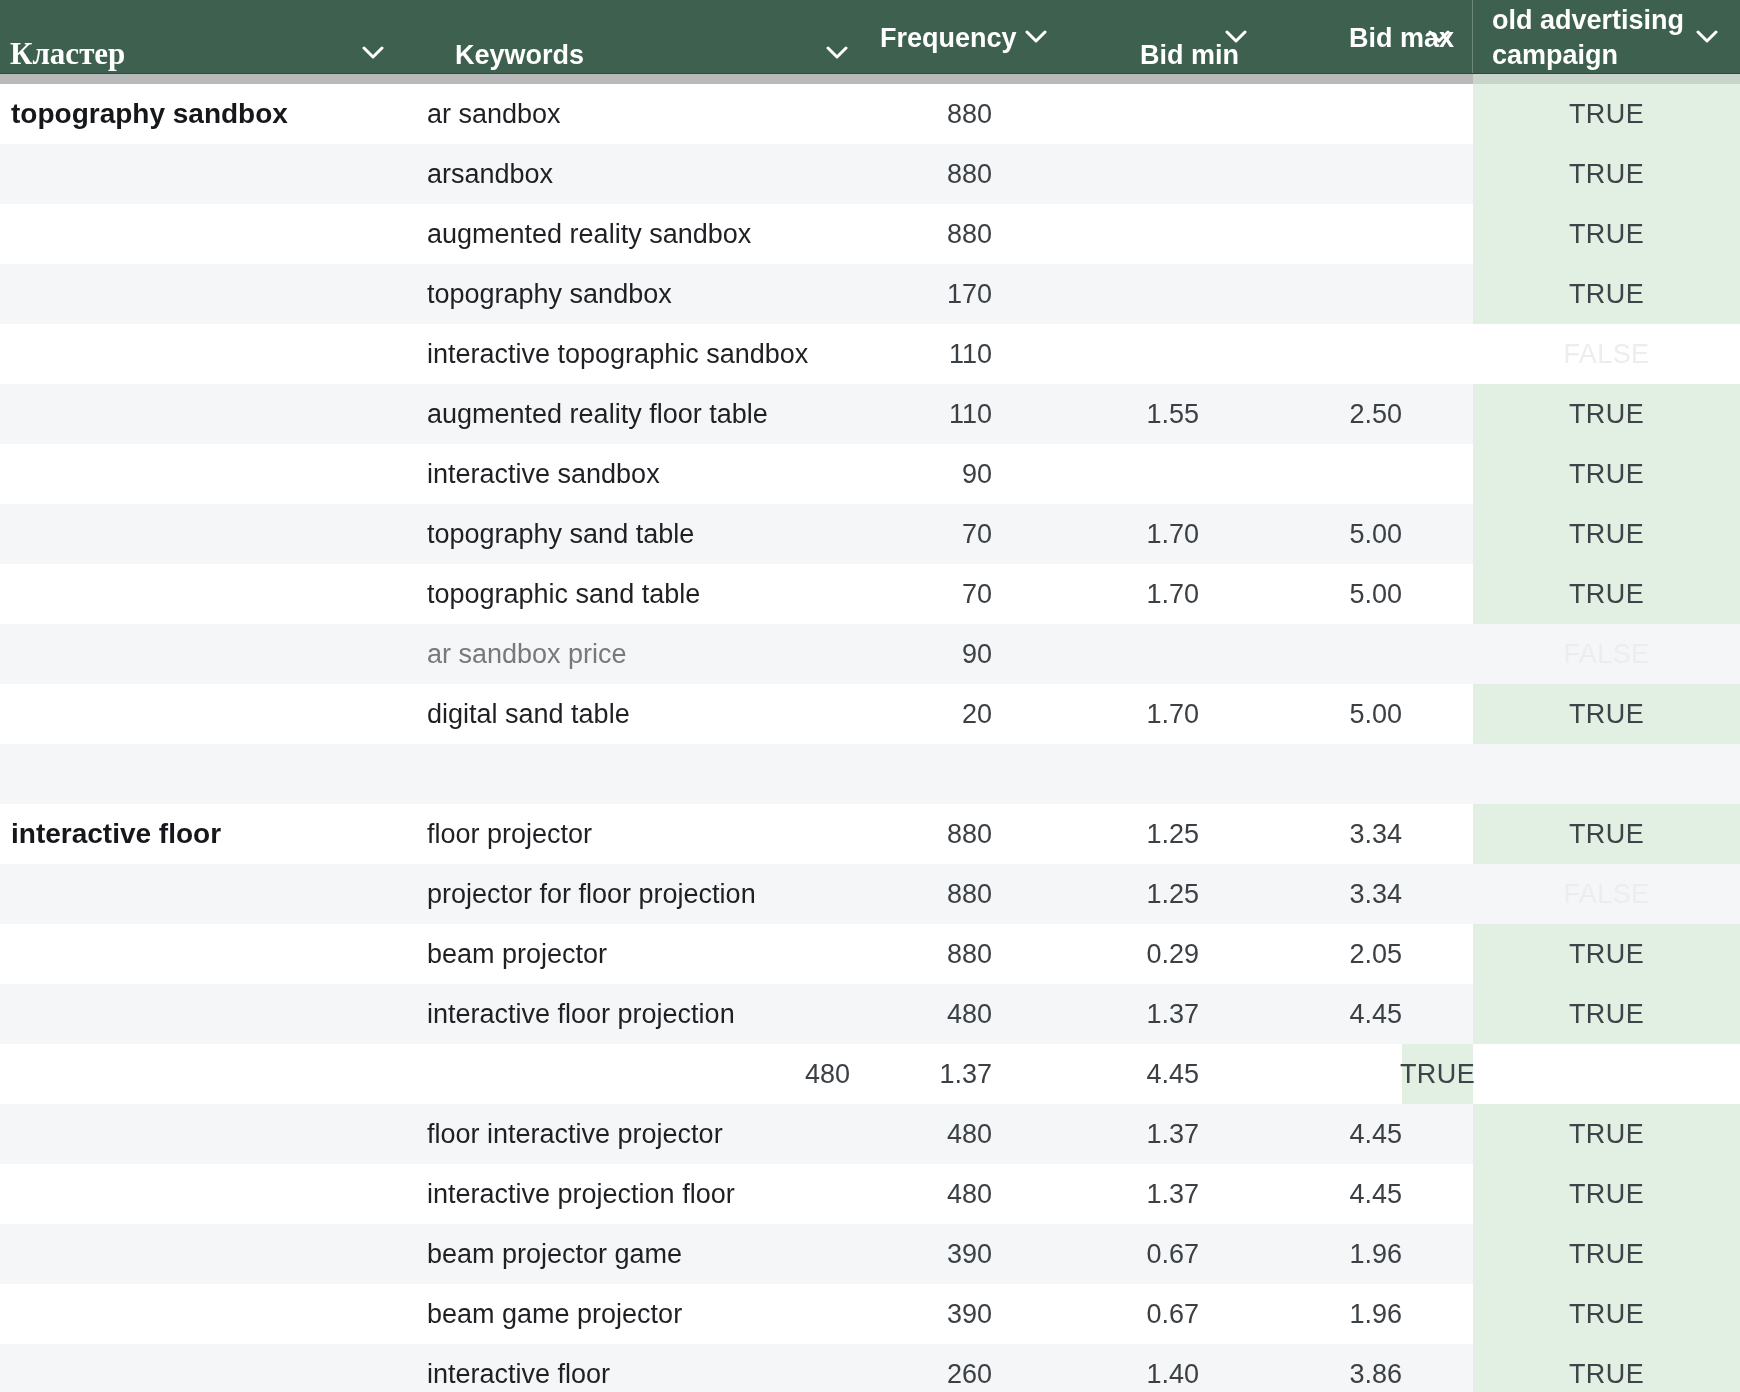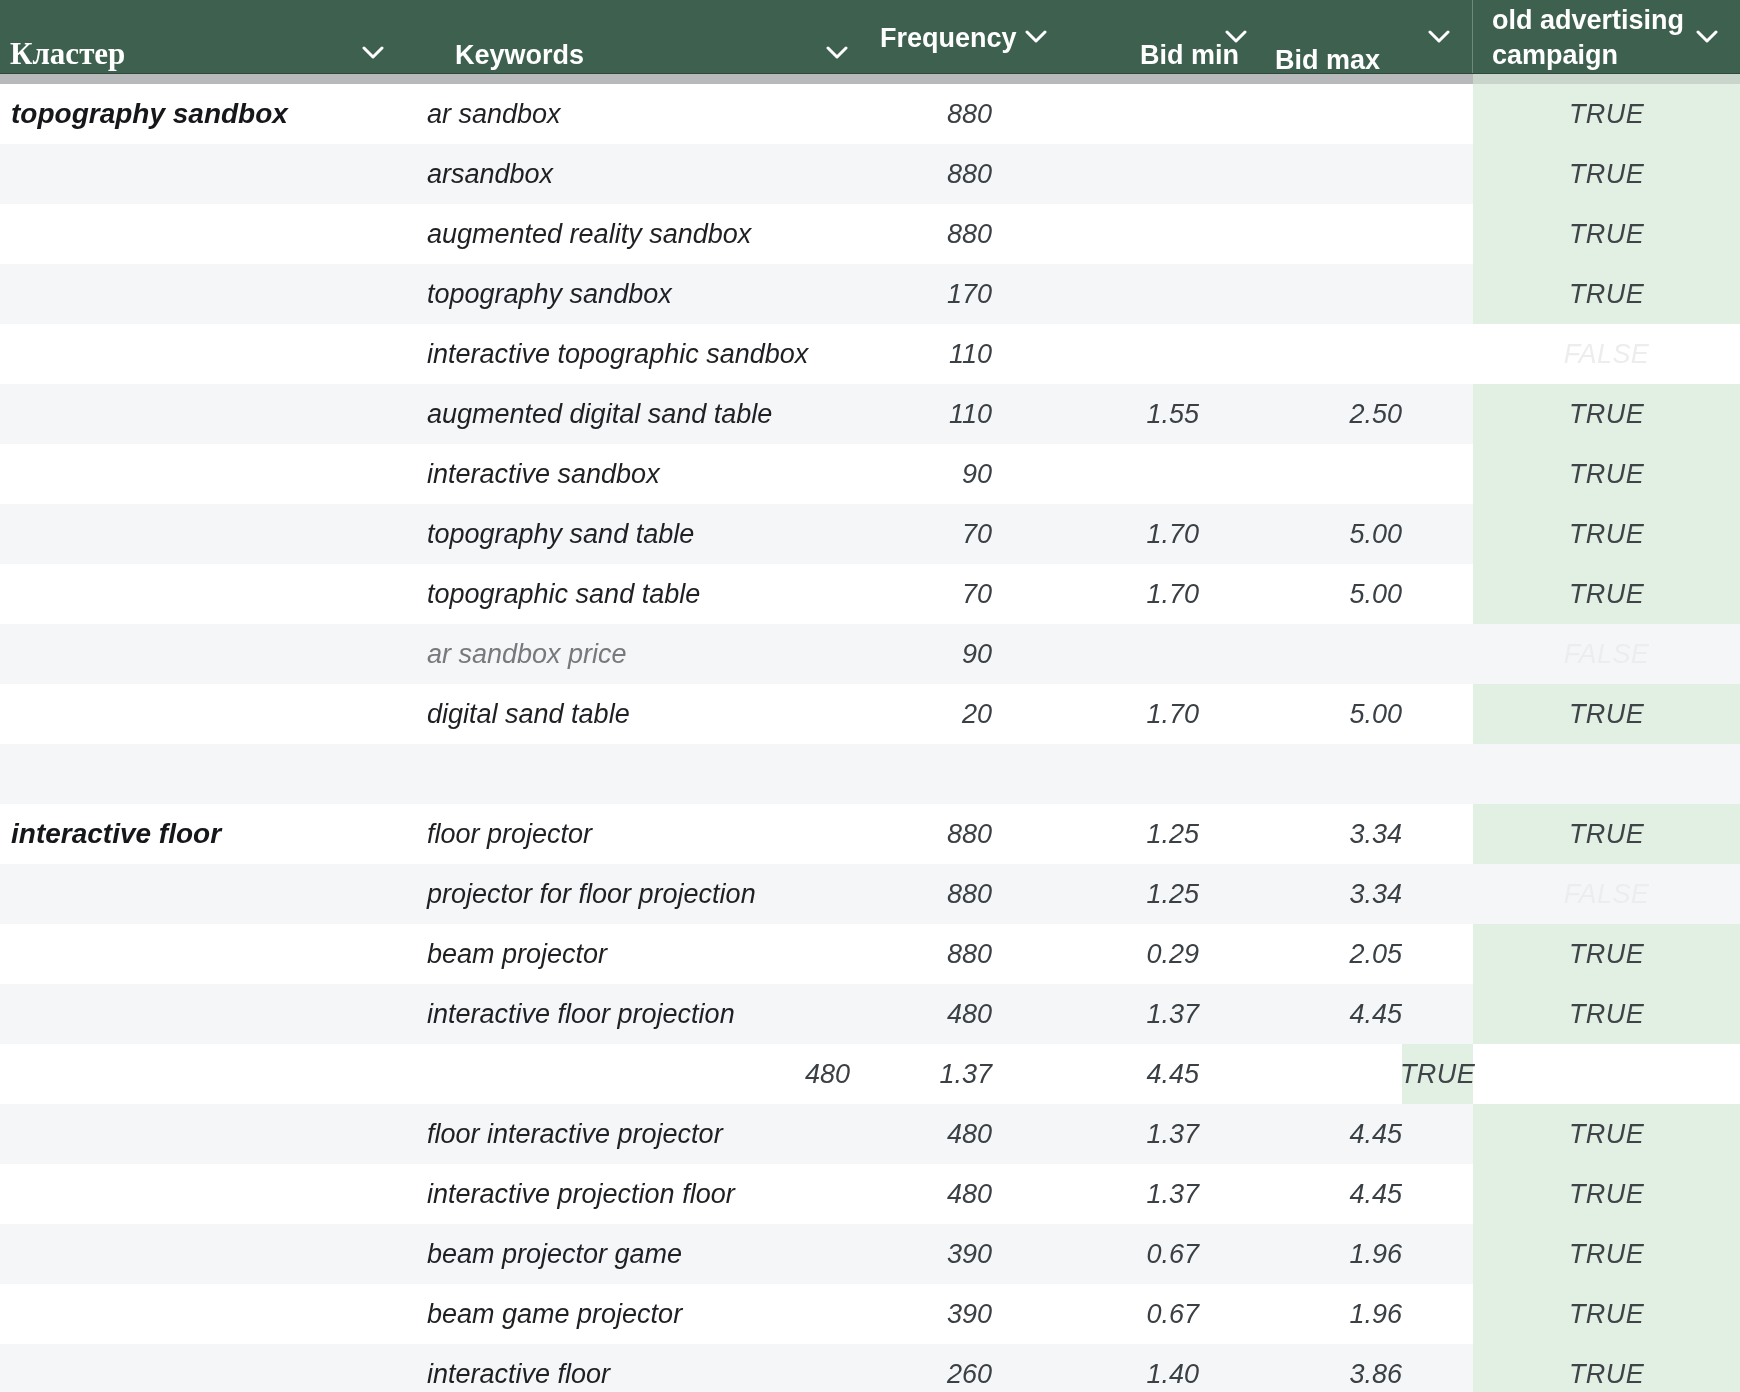--- a/index.html
+++ b/index.html
@@ -15,42 +15,41 @@
     position:absolute;top:0;left:0;width:1740px;height:74px;
     background:var(--header-green);
     border-bottom:1px solid #2d493b;
     box-sizing:border-box;
   }
   .hlabel{position:absolute;color:#fff;font-weight:bold;font-size:27px;white-space:nowrap;}
   .hl-cluster{left:10px;top:36px;font-family:"Liberation Serif","DejaVu Serif",serif;font-size:31px;}
   .hl-keywords{left:427px;top:40px;margin-left:28px;}
   .hl-frequency{left:880px;top:23px;}
   .hl-bidmin{left:1100px;top:40px;margin-left:40px;}
-  .hl-bidmax{left:1275px;top:23px;margin-top:22px;}
+  .hl-bidmax{left:1349px;top:23px;}
   .hl-campaign{left:1492px;top:3px;line-height:35px;}
   .chev{position:absolute;display:block;}
   .chev-cluster{left:362px;top:46px;}
   .chev-keywords{left:826px;top:46px;}
   .chev-frequency{left:1025px;top:30px;}
   .chev-bidmin{left:1225px;top:30px;}
   .chev-bidmax{left:1428px;top:30px;}
   .chev-campaign{left:1696px;top:30px;}
   .h-divider{position:absolute;left:1472px;top:0;width:1px;height:100%;background:rgba(255,255,255,.25);}
   
   .freeze-bar{position:absolute;top:74px;left:0;width:1740px;height:10px;font-size:0;}
   .fb-left{display:inline-block;width:1473px;height:10px;background:var(--bar-gray);}
   .fb-right{display:inline-block;width:267px;height:10px;background:var(--bar-green);}
   
   .rows{position:absolute;top:84px;left:0;width:1740px;}
   .row{
     display:grid;
     grid-template-columns:415px 435px 142px 207px 203px 71px 267px;
     height:60px;
     align-items:center;
-    font-style:italic;
   }
   .row.plain{background:#ffffff;}
   .row.stripe{background:var(--row-stripe);}
   .c-cluster{padding-left:11px;font-weight:bold;font-size:28px;color:#15171a;overflow:hidden;white-space:nowrap;}
   .c-keyword{padding-left:12px;font-size:27px;color:#1e2023;overflow:hidden;white-space:nowrap;}
   .c-keyword.muted{color:var(--muted-keyword);}
   .c-num{font-size:27px;color:#3b4045;text-align:right;white-space:nowrap;}
   .c-gap{}
   .c-camp{
     height:60px;display:flex;align-items:center;justify-content:center;
@@ -141,21 +140,21 @@
         <div class="c-cluster"></div>
         <div class="c-keyword">interactive topographic sandbox</div>
         <div class="c-num">110</div>
         <div class="c-num"></div>
         <div class="c-num"></div>
         <div class="c-gap"></div>
         <div class="c-camp is-false">FALSE</div>
       </div>
       <div class="row stripe">
         <div class="c-cluster"></div>
-        <div class="c-keyword">augmented digital sand table</div>
+        <div class="c-keyword">augmented reality floor table</div>
         <div class="c-num">110</div>
         <div class="c-num">1.55</div>
         <div class="c-num">2.50</div>
         <div class="c-gap"></div>
         <div class="c-camp is-true">TRUE</div>
       </div>
       <div class="row plain">
         <div class="c-cluster"></div>
         <div class="c-keyword">interactive sandbox</div>
         <div class="c-num">90</div>

